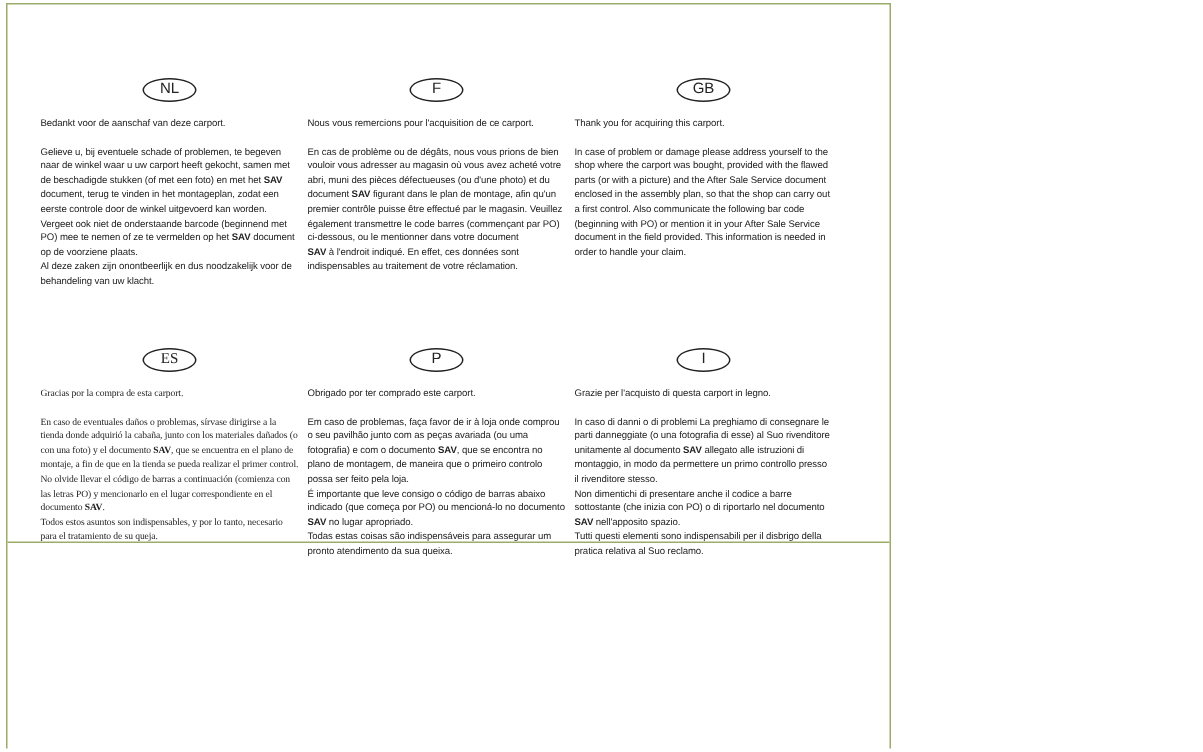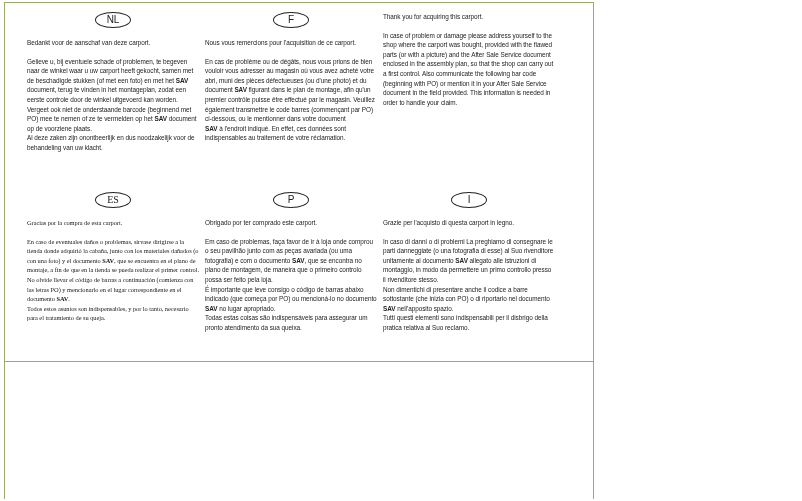--- a/index.html
+++ b/index.html
@@ -3,21 +3,21 @@
 <meta charset="utf-8">
 <style>
   html, body { margin:0; padding:0; background:#ffffff; }
   body { width:802px; height:501px; position:relative; overflow:hidden;
          font-family:"Liberation Sans", sans-serif; color:#222; }
   .page { position:absolute; left:4px; top:2px; width:590px; height:497px;
           border:1px solid #9aab6a; border-bottom:none; box-sizing:border-box; }
   .divider { position:absolute; left:0; right:0; top:358px; height:0;
              border-top:1px solid #9aab6a; }
   .col { position:absolute; width:172px; font-size:6.4px; line-height:9.6px; letter-spacing:-0.05px; }
-  .badge-wrap { text-align:center; height:18px; margin-bottom:8px; }
+  .badge-wrap { text-align:center; height:18px; margin-bottom:8px;margin-top:40px; }
   .badge { display:inline-block; width:34px; height:14px; border:1px solid #222;
            border-radius:50%; font-size:10px; line-height:14px; text-align:center; color:#222; }
   .thanks { margin:0 0 9px 0; }
   .body p { margin:0; }
   b { font-weight:bold; }
 </style>
 </head>
 <body>
 
 <div class="page" style="border-color: rgb(154, 171, 106);">
@@ -36,20 +36,21 @@
     </div>
     <div class="col" style="left: 205px; top: 12px;">
       <div class="badge-wrap"><span class="badge">F</span></div>
       <p class="thanks">Nous vous remercions pour l'acquisition de ce carport.</p>
       <div class="body">
         <p><span>En cas de problème ou de dégâts, nous vous prions de bien vouloir vous adresser au magasin où vous avez acheté votre abri, muni des pièces défectueuses (ou d'une photo) et du document </span><b>SAV</b><span> figurant dans le plan de montage, afin qu'un premier contrôle puisse être effectué par le magasin. Veuillez également transmettre le code barres (commençant par PO) ci-dessous, ou le mentionner dans votre document </span></p>
         <p><span></span><b>SAV</b><span> à l'endroit indiqué. En effet, ces données sont indispensables au traitement de votre réclamation.</span></p>
       </div>
     </div>
     <div class="col" style="left: 383px; top: 12px;">
+      <div class="badge-wrap"><span class="badge">GB</span></div>
       <p class="thanks">Thank you for acquiring this carport.</p>
       <div class="body">
         <p><span>In case of problem or damage please address yourself to the shop where the carport was bought, provided with the flawed parts (or with a picture) and the After Sale Service document enclosed in the assembly plan, so that the shop can carry out a first control. Also communicate the following bar code (beginning with PO) or mention it in your After Sale Service document in the field provided. This information is needed in order to handle your claim.</span><b></b><span></span></p>
       </div>
     </div>
     <div class="col" style="left: 27px; top: 192px; font-family: Liberation Serif, serif;">
       <div class="badge-wrap"><span class="badge">ES</span></div>
       <p class="thanks">Gracias por la compra de esta carport.</p>
       <div class="body">
         <p><span>En caso de eventuales daños o problemas, sírvase dirigirse a la tienda donde adquirió la cabaña, junto con los materiales dañados (o con una foto) y el documento </span><b>SAV</b><span>, que se encuentra en el plano de montaje, a fin de que en la tienda se pueda realizar el primer control.</span></p>

